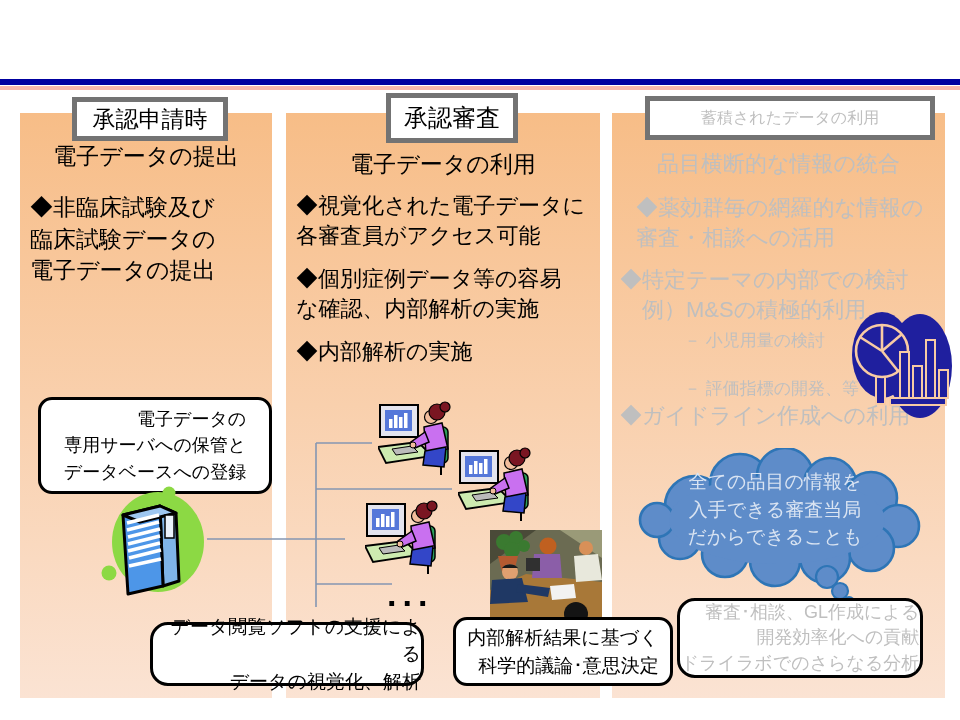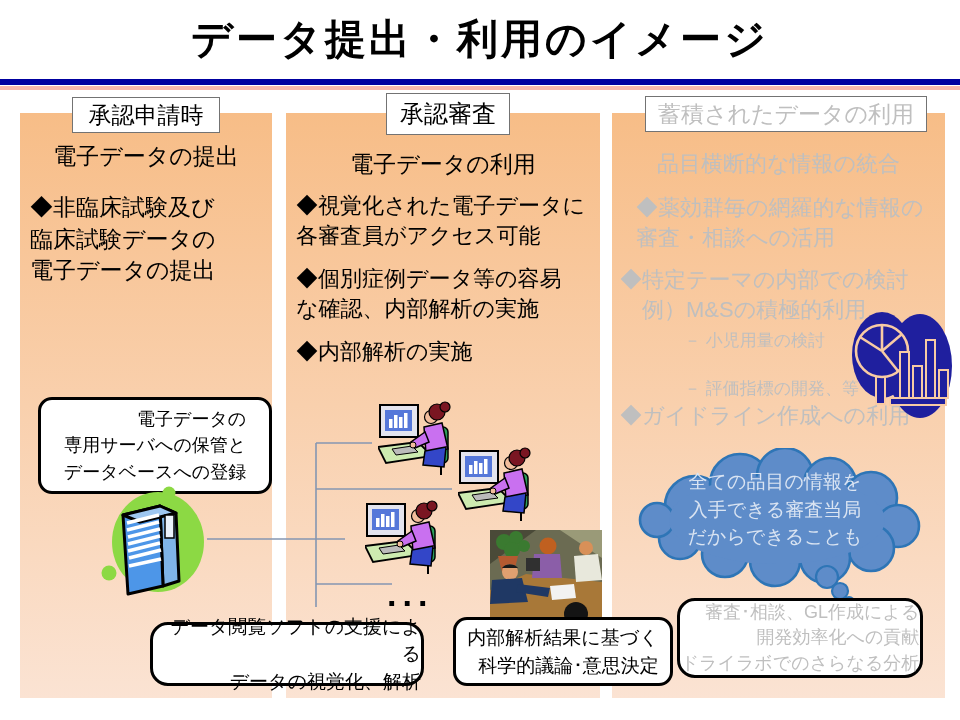--- a/index.html
+++ b/index.html
@@ -11,26 +11,26 @@
 
   .rule-blue { position:absolute; top:79px; left:0; width:960px; height:6px; }
   .rule-pink { position:absolute; top:86px; left:0; width:960px; height:4px; }
 
   .panel { position:absolute; top:113px; height:585px;
            background:linear-gradient(180deg,#F7BD87 0%,#FBE3D3 100%); }
   .panel.p1 { left:20px;  width:252px; }
   .panel.p2 { left:286px; width:314px; }
   .panel.p3 { left:612px; width:333px; }
 
-  .hdr { position:absolute; background:#fff; border:1px solid #737373;
+  .hdr { position:absolute; background:#fff; border:5px solid #737373;
          display:flex; align-items:center; justify-content:center;
          font-size:23px; font-weight:500; }
   .hdr.h1 { left:72px;  top:97px; width:146px; height:34px; }
   .hdr.h2 { left:386px; top:93px; width:122px; height:40px; font-size:24px; }
-  .hdr.h3 { left:645px; top:96px; width:280px; height:34px; color:#BFBFBF; font-size:23px; }
+  .hdr.h3 { left:645px; top:96px; width:280px; height:34px; color:#BFBFBF; font-size:16px; }
 
   .txt { position:absolute; white-space:pre-wrap; line-height:1.38; }
   .lead { text-align:center; font-size:23px; }
   .bullet { font-size:22px; }
   .gray { color:#BFBFBF; }
   .subitem { font-size:17px; line-height:1.6;margin-left:36px; }
 
   .callout { position:absolute; background:#fff; border:3px solid #000;
              display:flex; align-items:center; justify-content:center; text-align:right;
              white-space:pre-wrap; }
@@ -43,21 +43,20 @@
                 line-height:1.45; white-space:pre-wrap; }
 
   svg { display:block; }
   .abs { position:absolute; }
 </style>
 </head>
 <body>
 
 <div class="slide">
 
-  <div class="title">データ提出・利用のイメージ</div>
   <div class="rule-blue" style="background:#0000A0"></div>
   <div class="rule-pink" style="background:#F7B7AC"></div>
 
   <div class="panel p1"></div>
   <div class="panel p2"></div>
   <div class="panel p3"></div>
 
   <svg class="abs" style="left:0;top:0" width="960" height="720" viewBox="0 0 960 720">
     <g stroke="#8496B2" stroke-width="1.6">
       <line x1="207" y1="539" x2="345" y2="539"></line>

